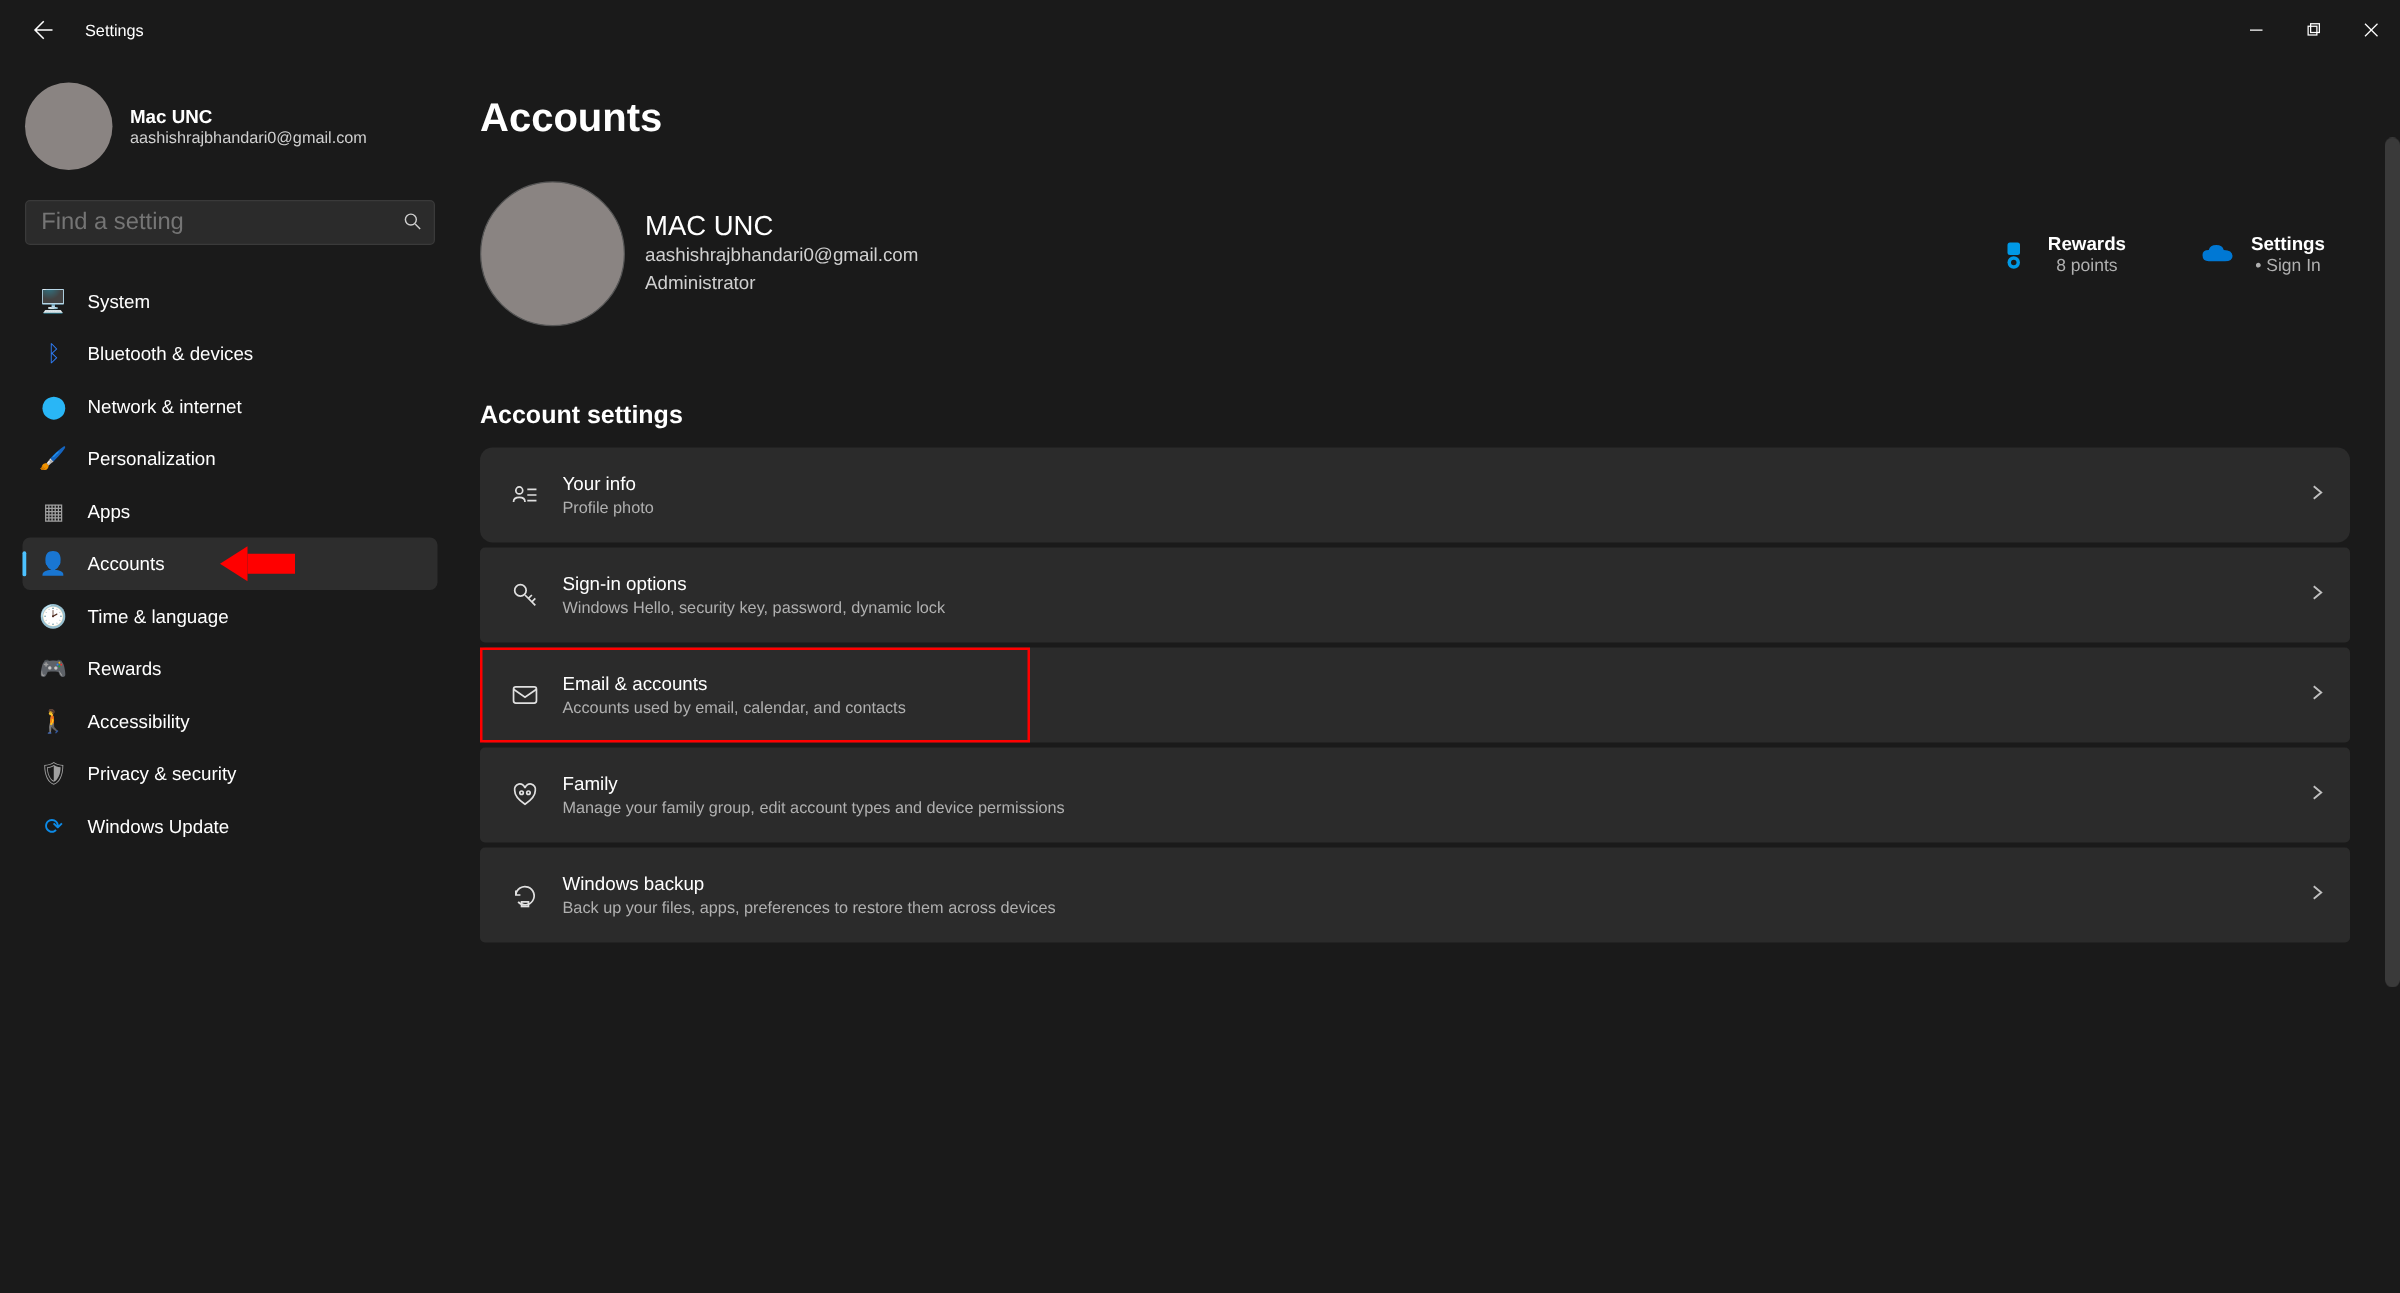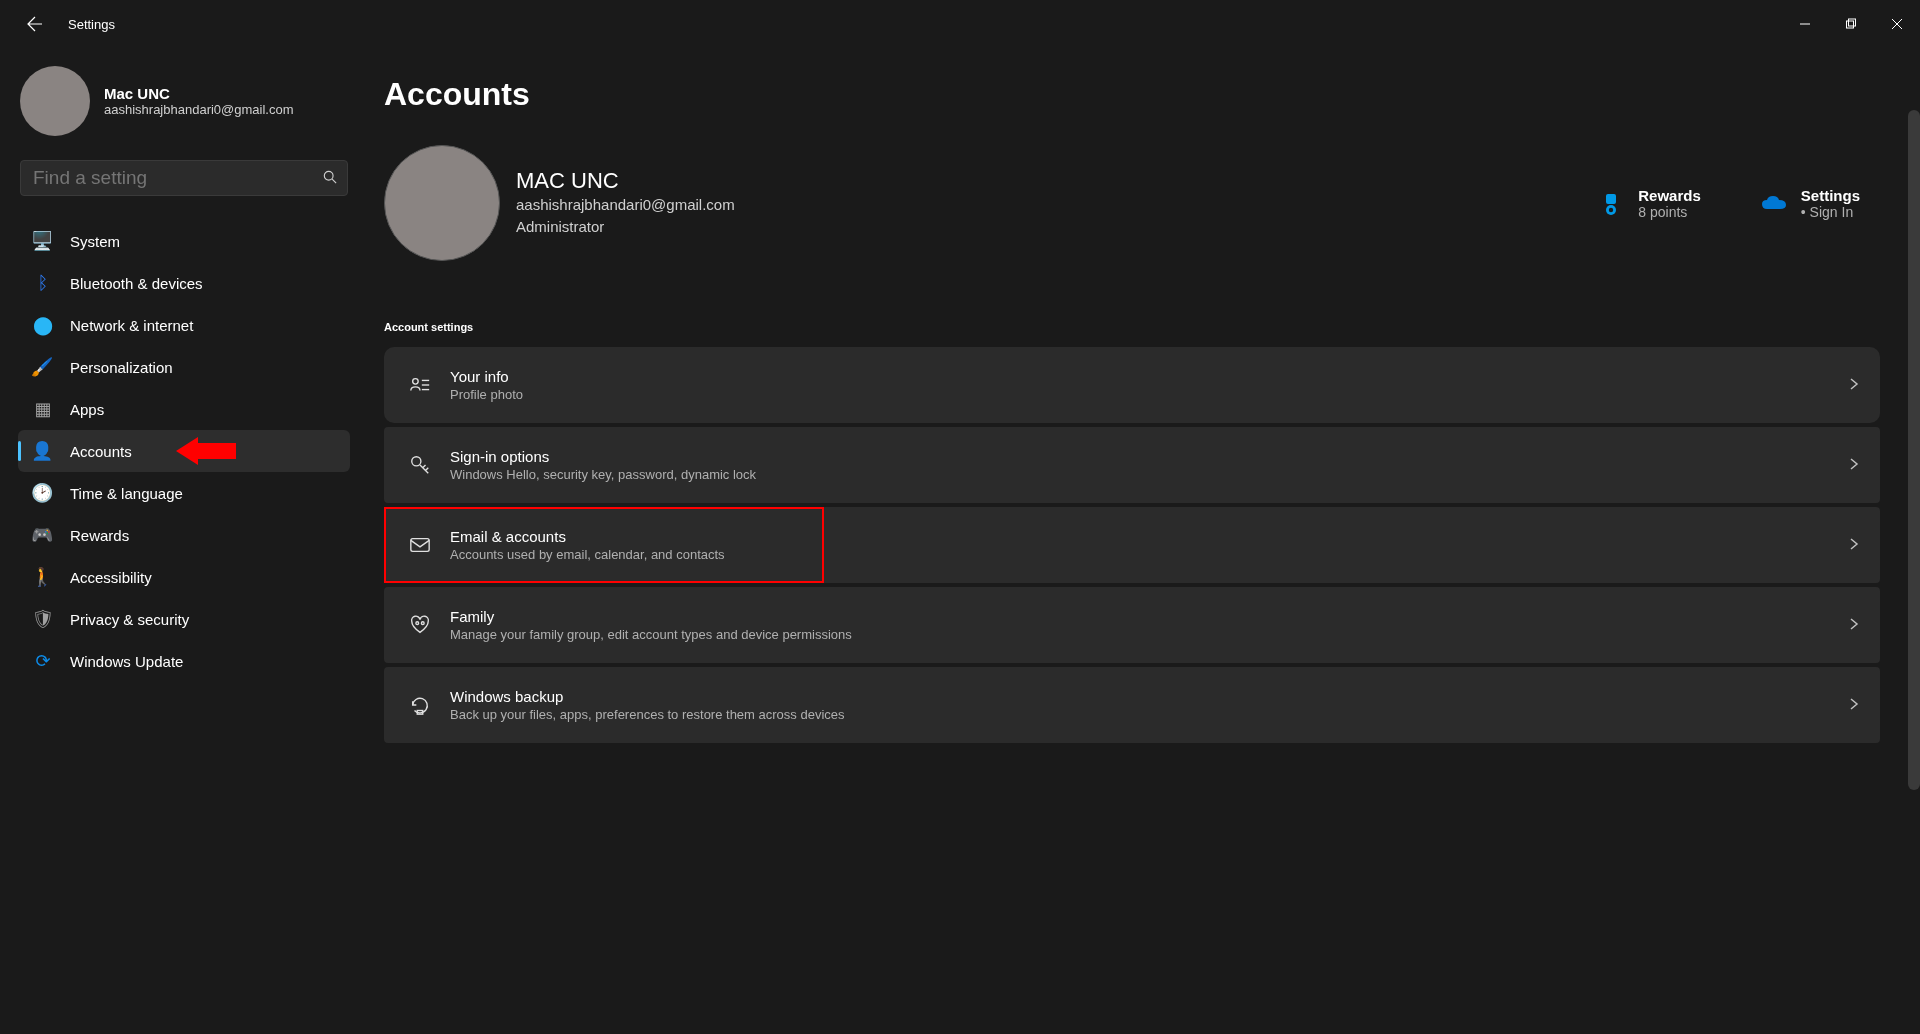--- a/index.html
+++ b/index.html
@@ -36,23 +36,23 @@
 
   .profile-row { display:flex; align-items:center; margin-bottom:60px; }
   .avatar-lg { width:116px; height:116px; border-radius:50%; background:#8a8482; border:1px solid #555;}
   .profile-info { margin-left:16px; }
   .profile-name { font-size:22px; font-weight:400; }
   .profile-sub { font-size:15px; color:#d0d0d0; line-height:1.5;}
   .profile-widgets { margin-left:auto; display:flex; gap:60px; margin-right:20px;}
   .widget { display:flex; align-items:flex-start; gap:14px; cursor:pointer;}
   .widget-icon { width:26px; height:26px; display:flex; align-items:center; justify-content:center; margin-top:4px;}
   .widget-title { font-size:15px; font-weight:700; }
-  .widget-sub { font-size:14px; color:#b0b0b0; }
-
-  .section-title { font-size:11px; font-weight:600; margin-bottom:14px; }
+  .widget-sub { font-size:14px; color:#b0b0b0;text-align:center; }
+
+  .section-title { font-size:20px; font-weight:600; margin-bottom:14px; }
   .setting-row { background:#2b2b2b; border-radius:4px; height:76px; display:flex; align-items:center; padding:0 20px; margin-bottom:4px; cursor:pointer;}
   .setting-row .row-icon { width:32px; display:flex; justify-content:center; color:#e0e0e0; font-size:18px;}
   .setting-row .row-text { margin-left:14px; }
   .setting-row .row-title { font-size:15px; }
   .setting-row .row-desc { font-size:13px; color:#b0b0b0; margin-top:2px;}
   .setting-row .chevron { margin-left:auto; color:#c0c0c0; }
   .highlight-box { position:absolute; left:0; top:0; width:440px; height:100%; border:2px solid #ff0000; pointer-events:none;}
 
   .scrollbar-shim { position:fixed; right:0; top:110px; width:12px; height:680px; background:#3a3a3a; border-radius:6px;}
 </style>

